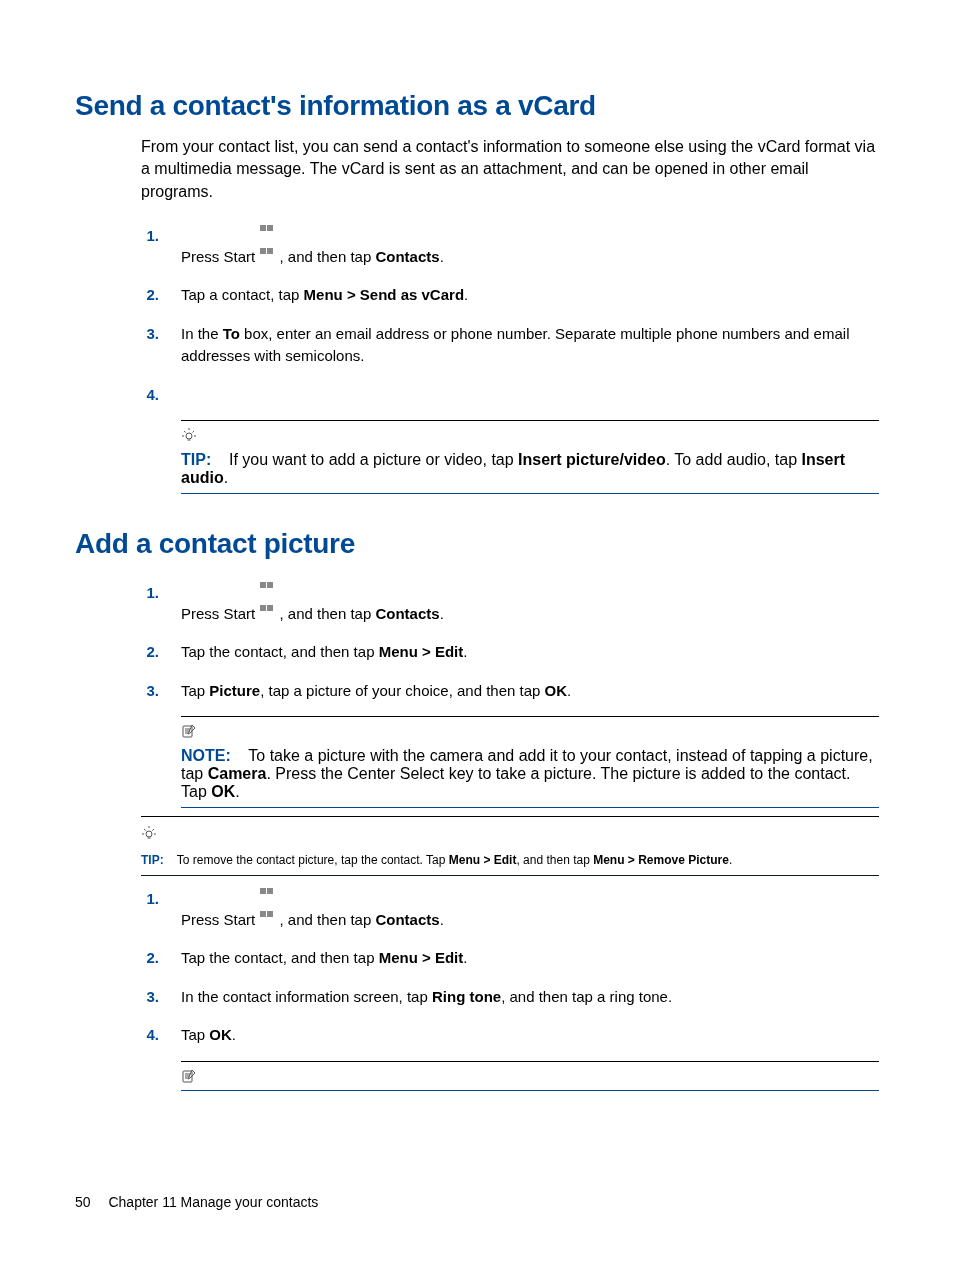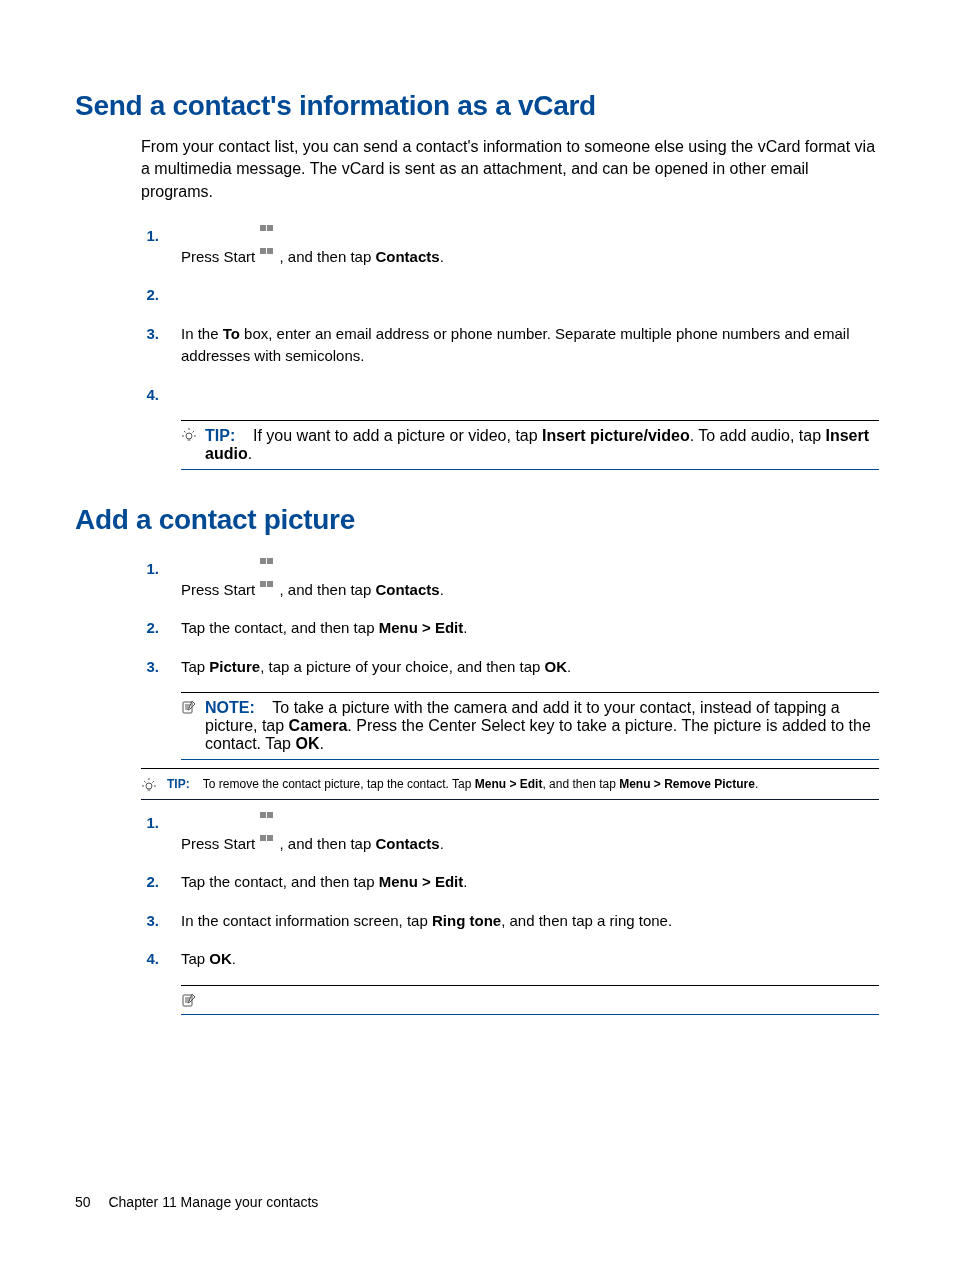--- a/index.html
+++ b/index.html
@@ -65,20 +65,21 @@
     display: inline-block;
     width: 6px;
     height: 6px;
     background: #888;
     margin: 0 1px 1px 0;
     vertical-align: top;
   }
   .callout-inner {
     display: flex;
     gap: 8px;
+    flex-direction: column;
   }
   .callout-outer {
     border-top: 1px solid #000;
     border-bottom: 1px solid #0f172a;
     padding: 6px 0;
     margin: 8px 0 4px 66px;
     font-size: 12px;
     line-height: 1.5;
   }
   .callout-label {
@@ -125,20 +126,23 @@
       <span class="num">1.</span>
       <span class="step-body">
         <span>Press Start </span>
         <span class="win-icon"><span></span><span></span><br><span></span><span></span></span>
         <span>, and then tap </span>
         <span class="b">Contacts</span><span>.</span>
       </span>
     </li>
     <li>
       <span class="num">2.</span>
+      <span class="step-body">
+        <span>Tap a contact, tap </span><span class="b">Menu &gt; Send as vCard</span><span>.</span>
+      </span>
     </li>
     <li>
       <span class="num">3.</span>
       <span class="step-body">
         <span>In the </span><span class="b">To</span><span> box, enter an email address or phone number. Separate multiple phone numbers and email addresses with semicolons.</span>
       </span>
     </li>
     <li>
       <span class="num">4.</span>
     </li>

